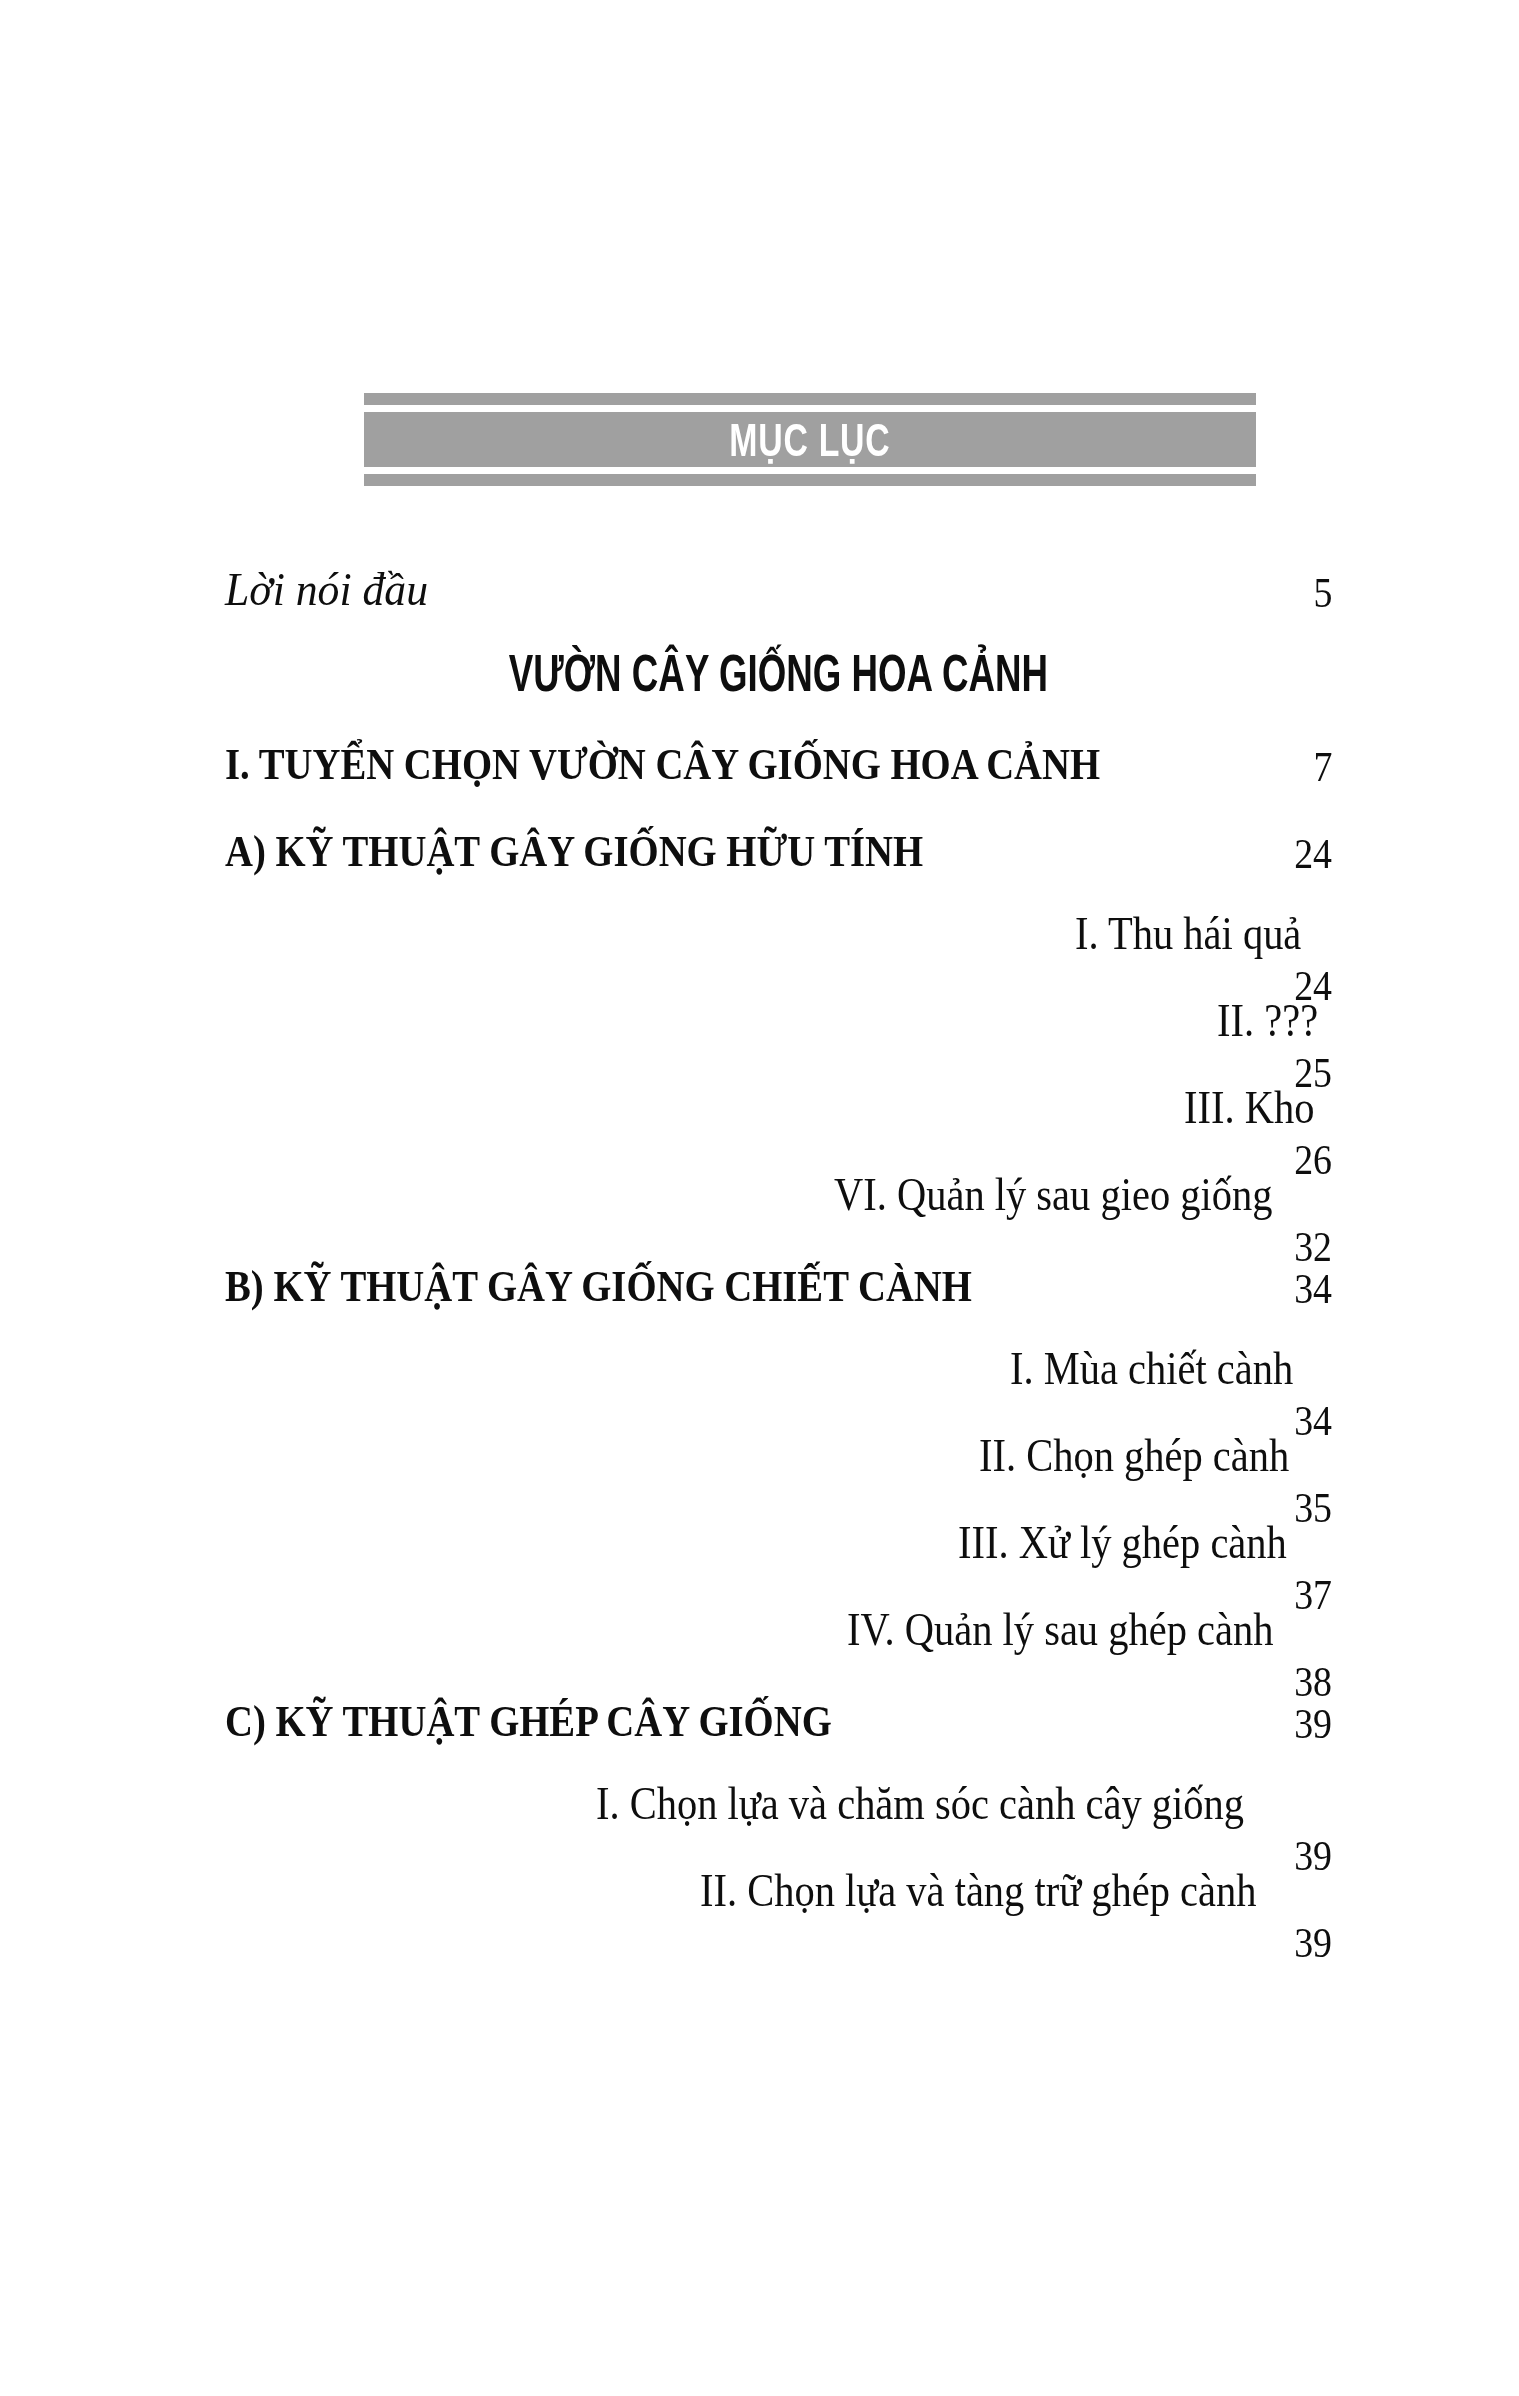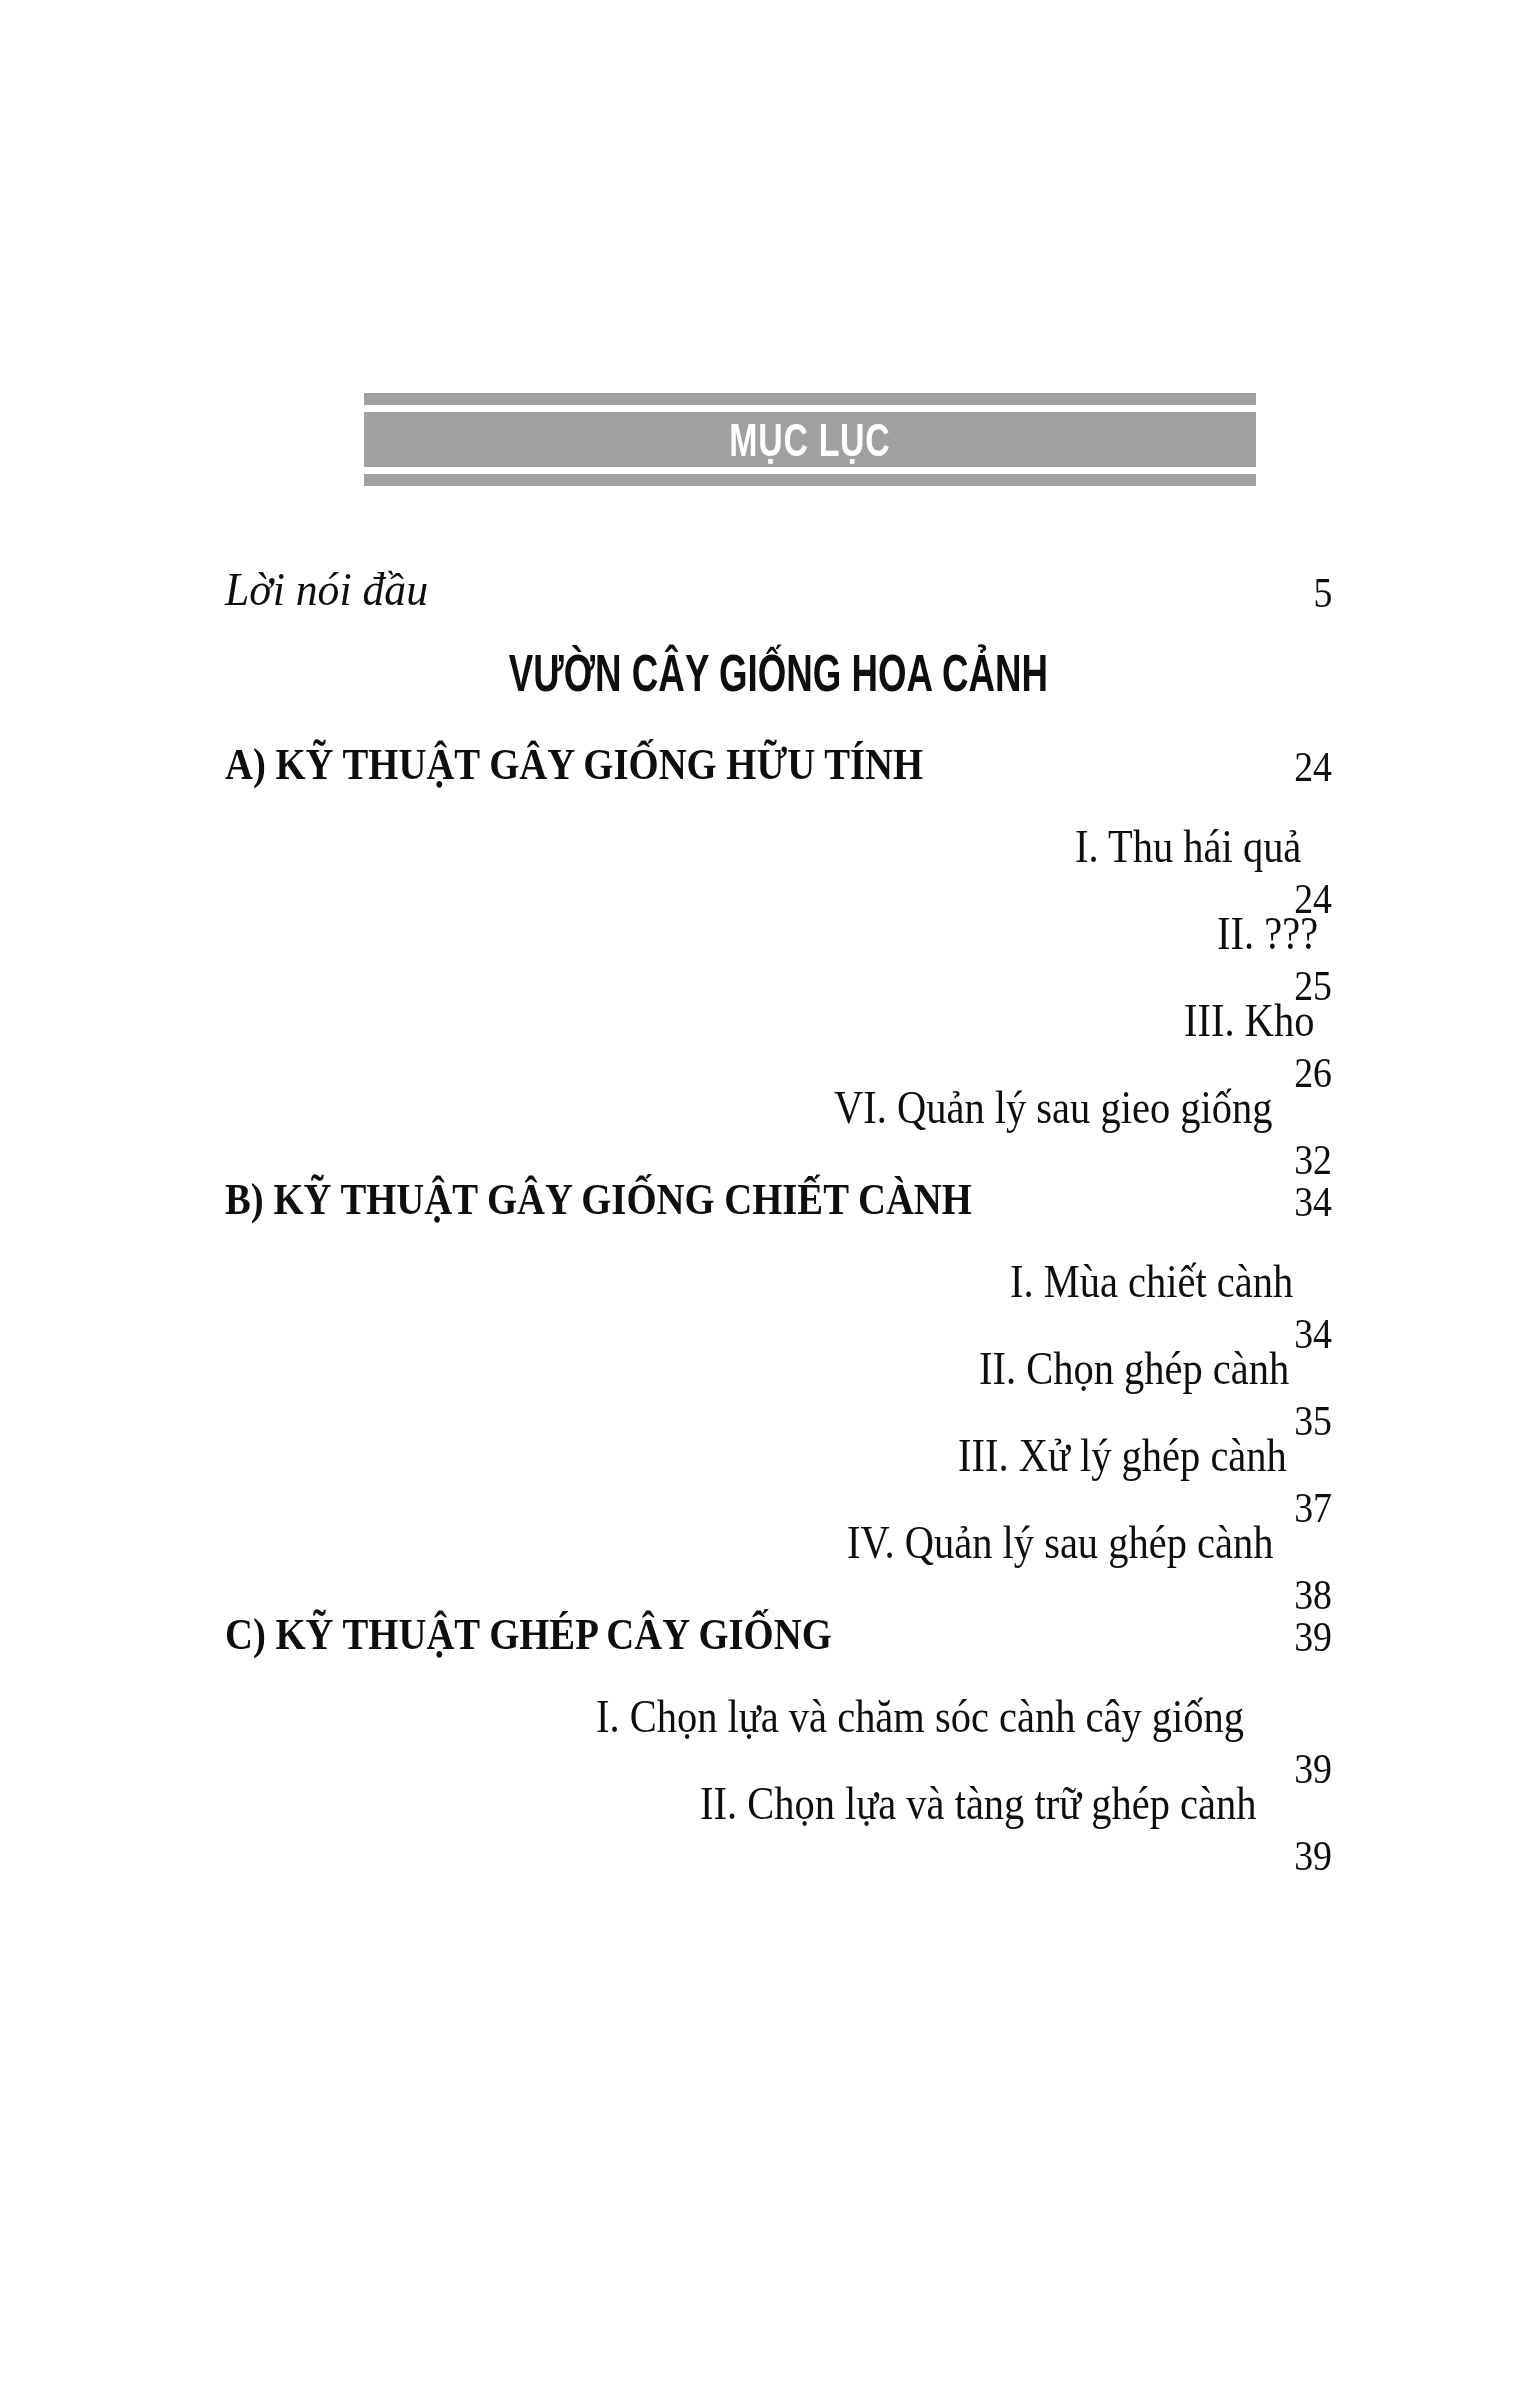--- a/index.html
+++ b/index.html
@@ -116,20 +116,24 @@
 <main class="toc">
     <div class="row intro">
     <span class="label">Lời nói đầu</span>
     <span class="page">5</span>
   </div>
     <div class="row heading">
     <span class="label">VƯỜN CÂY GIỐNG HOA CẢNH</span>
 
   </div>
     <div class="row entry">
+    <span class="label">I. TUYỂN CHỌN VƯỜN CÂY GIỐNG HOA CẢNH</span>
+    <span class="page">7</span>
+  </div>
+    <div class="row entry">
     <span class="label">A) KỸ THUẬT GÂY GIỐNG HỮU TÍNH</span>
     <span class="page">24</span>
   </div>
     <div class="row sub">
     <span class="label">I. Thu hái quả</span>
     <span class="page">24</span>
   </div>
     <div class="row sub">
     <span class="label">II. ???</span>
     <span class="page">25</span>

